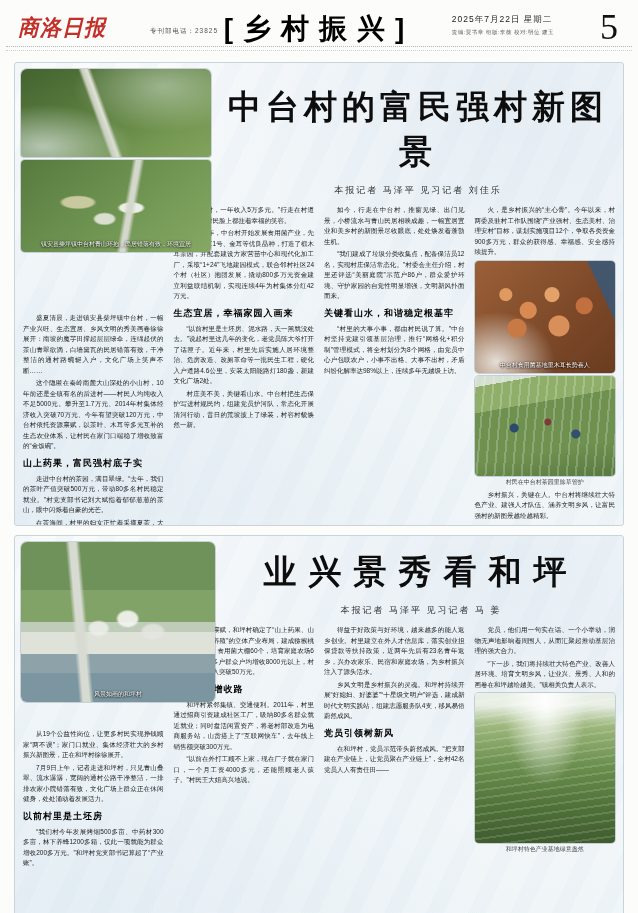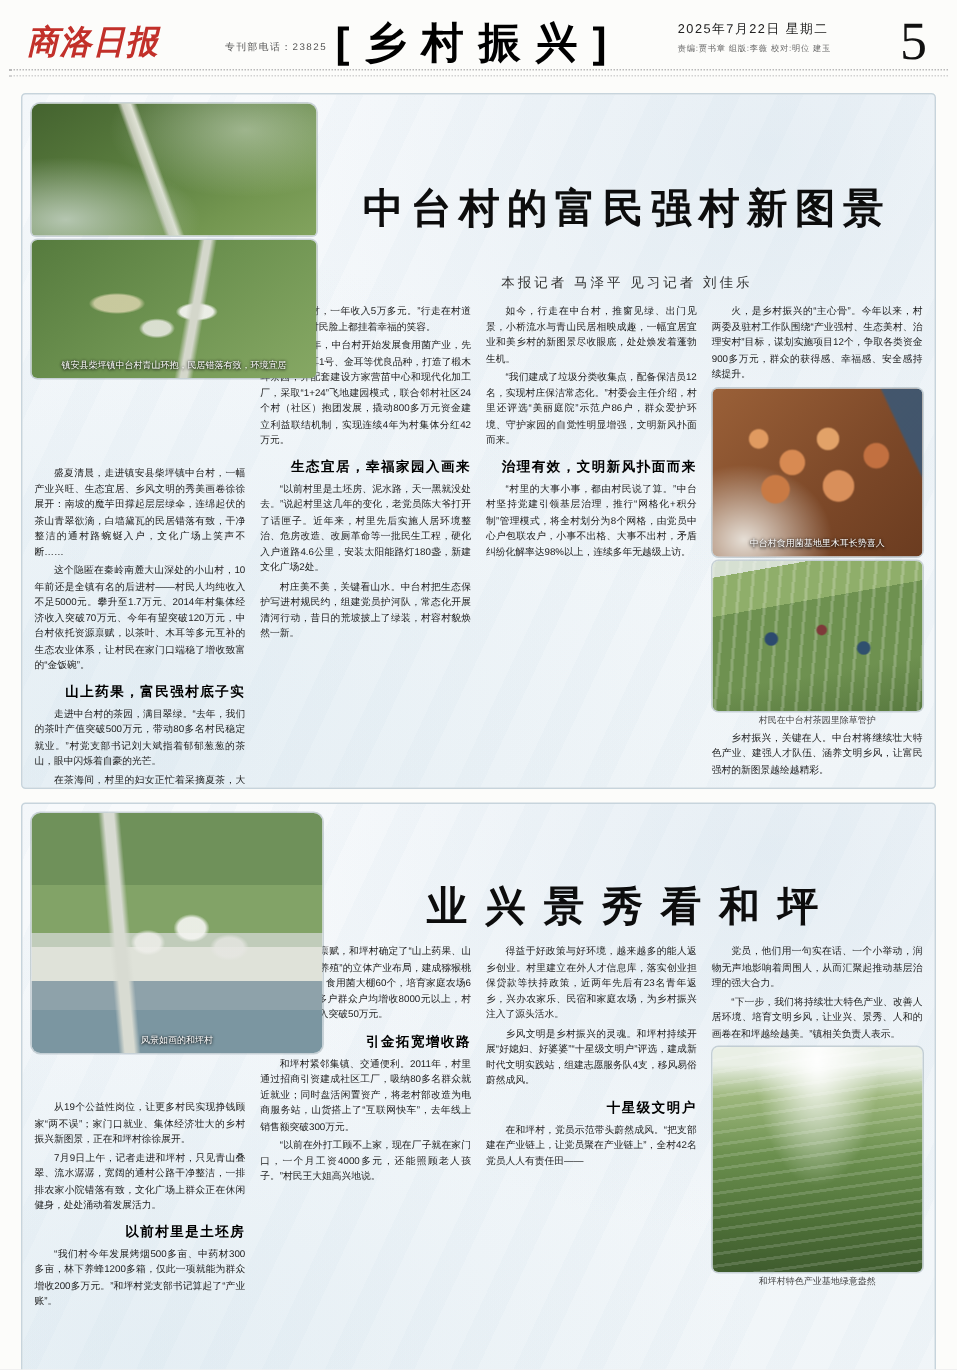--- a/index.html
+++ b/index.html
@@ -32,31 +32,31 @@
       radial-gradient(ellipse at 12% 92%, rgba(185,212,228,.22), transparent 55%),
       repeating-linear-gradient(115deg, rgba(158,190,212,.05) 0 16px, transparent 16px 38px),
       linear-gradient(#f8fafc,#f0f5f8);
     overflow:hidden;
   }
   .article1 { margin-top:11px; height:464px; }
   .article2 { margin-top:9px;  height:398px; }
   .art-head { text-align:center; }
   .article1 .art-head { margin-left:198px; padding-top:22px; }
   .article2 .art-head { margin-left:204px; padding-top:14px; }
-  .art-title { font-size:27px; font-weight:900; color:#0d0d0d; letter-spacing:5px;
-               font-family:"Liberation Sans", sans-serif;margin-top:36px; }
+  .art-title { font-size:33px; font-weight:900; color:#0d0d0d; letter-spacing:5px;
+               font-family:"Liberation Sans", sans-serif; }
   .article2 .art-title { letter-spacing:12px; }
-  .art-byline { font-size:9px; color:#333; margin-top:25px; letter-spacing:2px; }
+  .art-byline { font-size:9px; color:#333; margin-top:9px; letter-spacing:2px; }
   .art-body { display:flex; gap:10px; padding:8px 8px 6px 8px; }
   .col { flex:1 1 0; min-width:0; }
   .article1 .col-1 { padding-top:108px; }
   .article2 .col-1 { padding-top:104px; }
   .para { font-size:6.5px; line-height:1.62; color:#1c1c1c; text-align:justify;
           text-indent:2em; margin-bottom:2px; }
-  .subhead { font-size:9px; font-weight:700; color:#000; text-align:right;
+  .subhead { font-size:9px; font-weight:700; color:#000; text-align:left;
              margin:5px 0 4px; letter-spacing:1px; }
   
   .photo { position:relative; border-radius:4px; overflow:hidden; box-shadow:0 0 0 1px rgba(120,140,150,.35); }
   .cap-overlay { position:absolute; left:4px; right:4px; bottom:3px; font-size:6px;
                  color:#fff; text-align:center; line-height:1.5;
                  text-shadow:0 0 2px rgba(0,0,0,.9), 0 1px 2px rgba(0,0,0,.8); }
   .cap-below { font-size:6px; color:#444; text-align:center; margin:2px 0 3px; }
   
   .a1-photos { position:absolute; left:6px; top:6px; width:190px; }
   .photo-aerial1 { height:88px; border-radius:6px 6px 3px 3px;
@@ -153,59 +153,60 @@
       <div class="col col-2">
           <div class="para">了中药材，一年收入5万多元。”行走在村道上，遇到的村民脸上都挂着幸福的笑容。</div>
           <div class="para">自2019年，中台村开始发展食用菌产业，先后引进了白耳1号、金耳等优良品种，打造了椴木耳茶园，并配套建设方家营苗中心和现代化加工厂，采取“1+24”飞地建园模式，联合邻村社区24个村（社区）抱团发展，撬动800多万元资金建立利益联结机制，实现连续4年为村集体分红42万元。</div>
           <div class="subhead">生态宜居，幸福家园入画来</div>
           <div class="para">“以前村里是土坯房、泥水路，天一黑就没处去。”说起村里这几年的变化，老党员陈大爷打开了话匣子。近年来，村里先后实施人居环境整治、危房改造、改厕革命等一批民生工程，硬化入户道路4.6公里，安装太阳能路灯180盏，新建文化广场2处。</div>
           <div class="para">村庄美不美，关键看山水。中台村把生态保护写进村规民约，组建党员护河队，常态化开展清河行动，昔日的荒坡披上了绿装，村容村貌焕然一新。</div>
         </div>
       <div class="col col-3">
           <div class="para">如今，行走在中台村，推窗见绿、出门见景，小桥流水与青山民居相映成趣，一幅宜居宜业和美乡村的新图景尽收眼底，处处焕发着蓬勃生机。</div>
           <div class="para">“我们建成了垃圾分类收集点，配备保洁员12名，实现村庄保洁常态化。”村委会主任介绍，村里还评选“美丽庭院”示范户86户，群众爱护环境、守护家园的自觉性明显增强，文明新风扑面而来。</div>
-          <div class="subhead">治理有效，文明新风扑面而来</div>
+          <div class="subhead">关键看山水，和谐稳定根基牢</div>
           <div class="para">“村里的大事小事，都由村民说了算。”中台村坚持党建引领基层治理，推行“网格化+积分制”管理模式，将全村划分为8个网格，由党员中心户包联农户，小事不出格、大事不出村，矛盾纠纷化解率达98%以上，连续多年无越级上访。</div>
         </div>
       <div class="col col-4">
         <div class="para">火，是乡村振兴的“主心骨”。今年以来，村两委及驻村工作队围绕“产业强村、生态美村、治理安村”目标，谋划实施项目12个，争取各类资金900多万元，群众的获得感、幸福感、安全感持续提升。</div>
         <div class="photo photo-mushroom">
           <div class="cap-overlay">中台村食用菌基地里木耳长势喜人</div>
         </div>
         <div class="photo photo-workers"></div>
         <div class="cap-below">村民在中台村茶园里除草管护</div>
         <div class="para">乡村振兴，关键在人。中台村将继续壮大特色产业、建强人才队伍、涵养文明乡风，让富民强村的新图景越绘越精彩。</div>
       </div>
     </div>
   </div>
 
   <div class="article article2">
     <div class="photo a2-photo-left">
       <div class="cap-overlay">风景如画的和坪村</div>
     </div>
     <div class="art-head">
       <div class="art-title">业兴景秀看和坪</div>
+      <div class="art-byline">本报记者 马泽平 见习记者 马 姜</div>
     </div>
     <div class="art-body">
       <div class="col col-1">
           <div class="para">从19个公益性岗位，让更多村民实现挣钱顾家“两不误”；家门口就业、集体经济壮大的乡村振兴新图景，正在和坪村徐徐展开。</div>
           <div class="para">7月9日上午，记者走进和坪村，只见青山叠翠、流水潺潺，宽阔的通村公路干净整洁，一排排农家小院错落有致，文化广场上群众正在休闲健身，处处涌动着发展活力。</div>
           <div class="subhead">以前村里是土坯房</div>
           <div class="para">“我们村今年发展烤烟500多亩、中药材300多亩，林下养蜂1200多箱，仅此一项就能为群众增收200多万元。”和坪村党支部书记算起了“产业账”。</div>
         </div>
       <div class="col col-2">
           <div class="para">依托资源禀赋，和坪村确定了“山上药果、山下菌菜、库区养殖”的立体产业布局，建成猕猴桃示范园350亩、食用菌大棚60个，培育家庭农场6家，带动230多户群众户均增收8000元以上，村集体经济年收入突破50万元。</div>
           <div class="subhead">引金拓宽增收路</div>
           <div class="para">和坪村紧邻集镇、交通便利。2011年，村里通过招商引资建成社区工厂，吸纳80多名群众就近就业；同时盘活闲置资产，将老村部改造为电商服务站，山货搭上了“互联网快车”，去年线上销售额突破300万元。</div>
           <div class="para">“以前在外打工顾不上家，现在厂子就在家门口，一个月工资4000多元，还能照顾老人孩子。”村民王大姐高兴地说。</div>
         </div>
       <div class="col col-3">
           <div class="para">得益于好政策与好环境，越来越多的能人返乡创业。村里建立在外人才信息库，落实创业担保贷款等扶持政策，近两年先后有23名青年返乡，兴办农家乐、民宿和家庭农场，为乡村振兴注入了源头活水。</div>
           <div class="para">乡风文明是乡村振兴的灵魂。和坪村持续开展“好媳妇、好婆婆”“十星级文明户”评选，建成新时代文明实践站，组建志愿服务队4支，移风易俗蔚然成风。</div>
-          <div class="subhead">十星级文明户</div>
+          <div class="subhead">党员引领树新风</div>
           <div class="para">在和坪村，党员示范带头蔚然成风。“把支部建在产业链上，让党员聚在产业链上”，全村42名党员人人有责任田——</div>
         </div>
       <div class="col col-4">
         <div class="para">党员，他们用一句实在话、一个小举动，润物无声地影响着周围人，从而汇聚起推动基层治理的强大合力。</div>
         <div class="para">“下一步，我们将持续壮大特色产业、改善人居环境、培育文明乡风，让业兴、景秀、人和的画卷在和坪越绘越美。”镇相关负责人表示。</div>
         <div class="photo photo-terrace"></div>
         <div class="cap-below">和坪村特色产业基地绿意盎然</div>
       </div>
     </div>
   </div>

